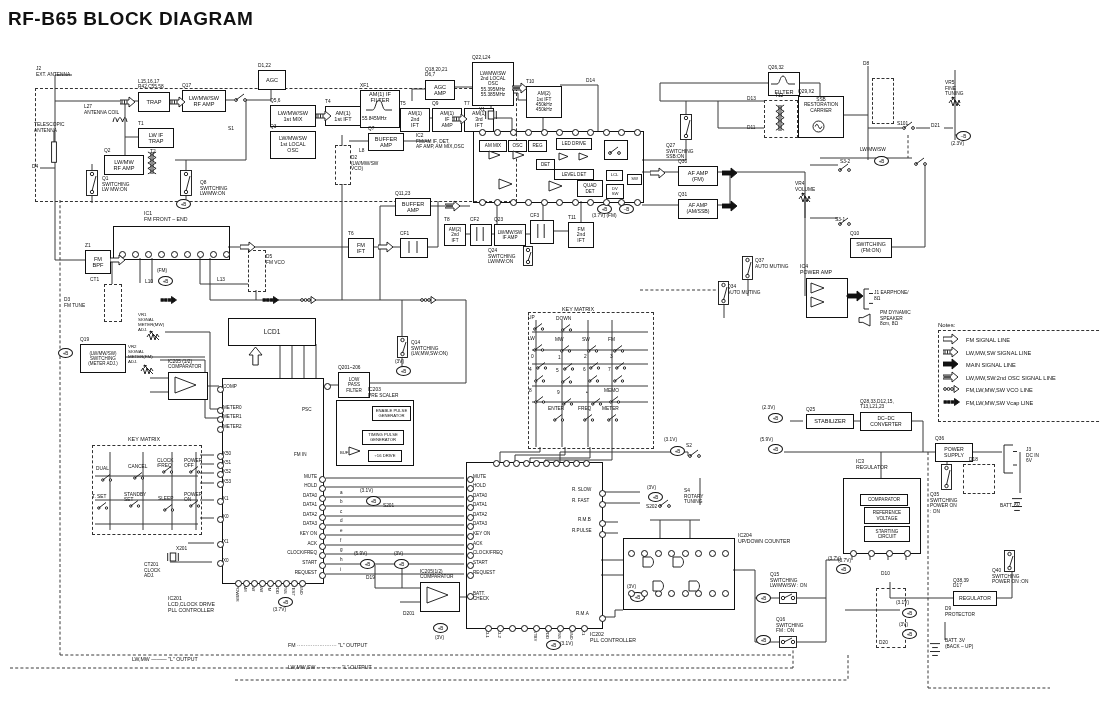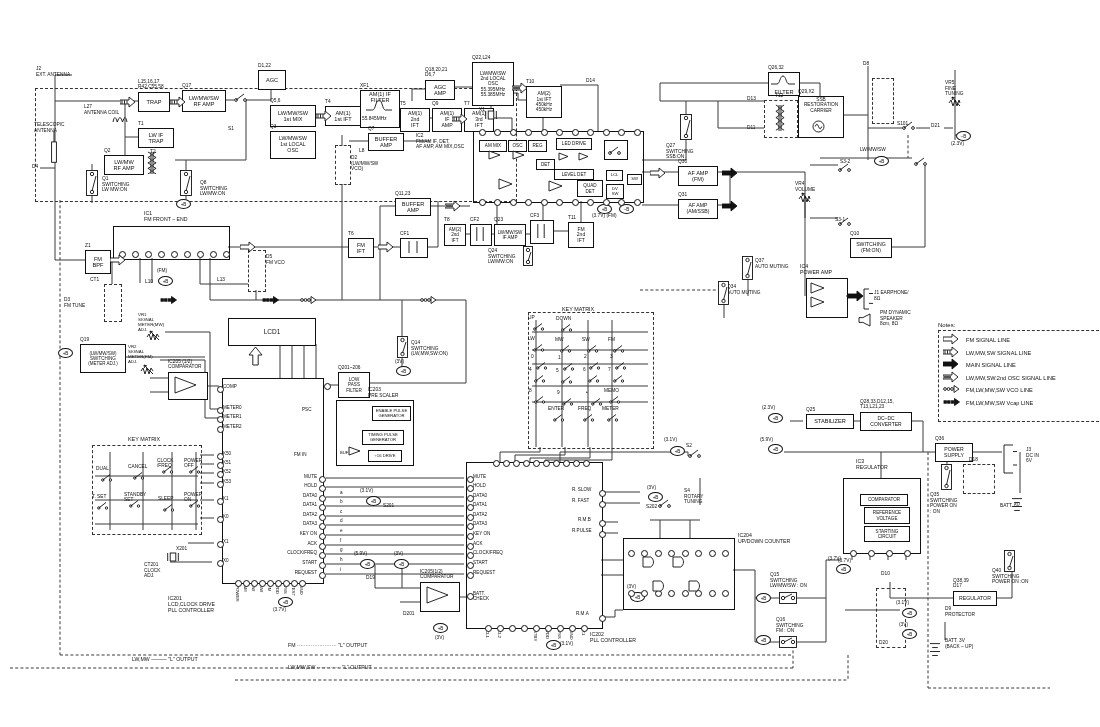--- a/index.html
+++ b/index.html
@@ -26,20 +26,21 @@
   #legend{position:absolute;border:1px dashed #333;background:#fff;z-index:5;padding:3px 4px;}
   #legend .row{display:flex;align-items:center;height:12.5px;}
   #legend .row .sym{width:20px;margin-right:3px;}
   #legend .row .ltx{font-size:5.6px;white-space:nowrap;}
   #legend-title{position:absolute;font-size:6px;z-index:5;}
 </style>
 </head>
 <body>
 
 <div id="stage">
+  <div id="title">RF-B65 BLOCK DIAGRAM</div>
 
   <svg id="wires" width="1100" height="727">
     <g stroke="#3a3a3a" stroke-width="1" fill="none">
       <path d="M55,75 H72 M55,75 V260 M40,168 H55 M55,101 H138 M168,101 H182 M224,100 H234 M246,100 H270 M246,100 V160 M175,160 H246 M125,101 V126 M125,137 H138 M125,126 V164 M108,164 H125 M92,164 V170 M92,196 V203 M186,160 V170 M186,196 V199 M271,88 V101 M314,115 H325 M359,115 H362 M398,113 H400 M428,118 H432 M460,118 H464 M492,118 H512 M512,118 V131 M412,101 V89 M412,89 H425 M453,87 H472 M491,104 V110 M491,122 V131 M510,93 H518 M518,93 V100 M518,100 H526 M543,116 V131 M560,85 H598 M598,85 V131 M642,160 H686 M686,160 V140 M686,114 V101 M660,83 H768 M660,83 V101 M660,101 H718 M718,101 H764 M718,128 H764 M718,101 V128 M798,83 H820 M820,83 V96 M842,115 H868 M868,66 V160 M868,128 H902 M916,128 H930 M944,128 H953 M955,70 V140 M955,135 H957 M820,158 H876 M884,158 H912 M925,163 V247 M890,247 H925"></path>
       <path d="M55,260 H85 M109,260 H113 M228,247 H348 M372,247 H400 M426,247 H438 M438,247 V201 M210,258 V300 M210,300 H466 M342,184 V300 M342,135 V145 M349,141 H368 M402,141 H430 M380,300 V206 M380,206 H395 M429,206 H470 M256,290 V300 M200,258 V284 M200,284 H248 M140,258 V283 M152,258 V283 M112,258 V284 M466,300 V383 M466,383 H368 M326,385 H338 M165,332 H210 M210,332 V409 M210,409 H219 M160,360 H205 M205,360 V418 M205,418 H219 M122,357 H205 M204,386 H219 M150,378 H168 M150,392 H168 M280,344 V378 M292,344 V378 M304,344 V378 M316,344 V378 M543,201 V220 M581,201 V222 M497,201 V224 M464,234 H470 M490,234 H494 M524,234 H530 M552,231 H568 M642,172 H678 M716,172 H805 M805,172 V296 M642,205 H678 M716,205 H730 M730,205 V172 M810,165 H838 M810,218 H838 M805,200 V218 M846,296 H862 M748,278 V296 M724,303 V318 M402,300 V336 M402,358 V368"></path>
       <path d="M326,478 H464 M326,487 H464 M326,497 H464 M326,506 H464 M326,516 H464 M326,525 H464 M326,535 H464 M326,545 H464 M326,554 H464 M326,564 H464 M326,574 H464 M200,455 H214 M200,464 H214 M200,473 H214 M200,483 H214 M200,500 H214 M200,518 H214 M188,543 H214 M170,562 H212 M110,452 V530 M143,452 V530 M172,452 V530 M196,452 V530 M95,476 H198 M95,500 H198 M95,524 H198 M536,320 V447 M562,320 V447 M588,320 V447 M612,320 V447 M532,332 H648 M532,350 H648 M532,364 H648 M532,386 H648 M532,402 H648 M540,447 V452 M540,452 H500 M500,452 V462 M565,447 V455 M565,455 H515 M515,455 V462 M590,447 V458 M590,458 H530 M530,458 V462 M612,447 V460 M612,460 H545 M545,460 V462 M688,456 V452 M688,452 H560 M560,452 V462 M456,597 H469 M400,588 H420 M400,602 H420 M375,565 V588 M375,588 H400 M402,568 V588 M601,492 H640 M601,503 H640 M601,522 H618 M601,533 H618 M700,478 V505 M601,560 H623 M601,575 H623 M601,617 H615 M615,617 V610 M615,610 H623 M733,570 H755 M755,570 V642 M755,598 H779 M755,642 H779 M797,598 H826 M797,642 H826 M826,560 V642 M826,560 H840 M650,520 H700 M660,520 V538 M690,520 V538 M790,421 H803 M852,421 H860 M910,421 H923 M923,421 V452 M784,452 H935 M971,452 H1002 M881,452 V478 M947,452 V464 M1020,452 V493 M1012,572 V598 M993,598 H1012 M890,582 V598 M890,598 H953 M845,610 H900 M945,622 V640 M852,552 V560 M870,552 V560 M888,552 V560 M906,552 V560"></path>
       <path stroke-dasharray="3,2.2" d="M60,200 V655 M60,655 H793 M10,668 H793 M235,680 H848 M793,640 V668 M848,655 V680 M928,452 V688 M928,688 H1050 M640,290 H716 M908,135 V158"></path>
     </g>
   </svg>
 

